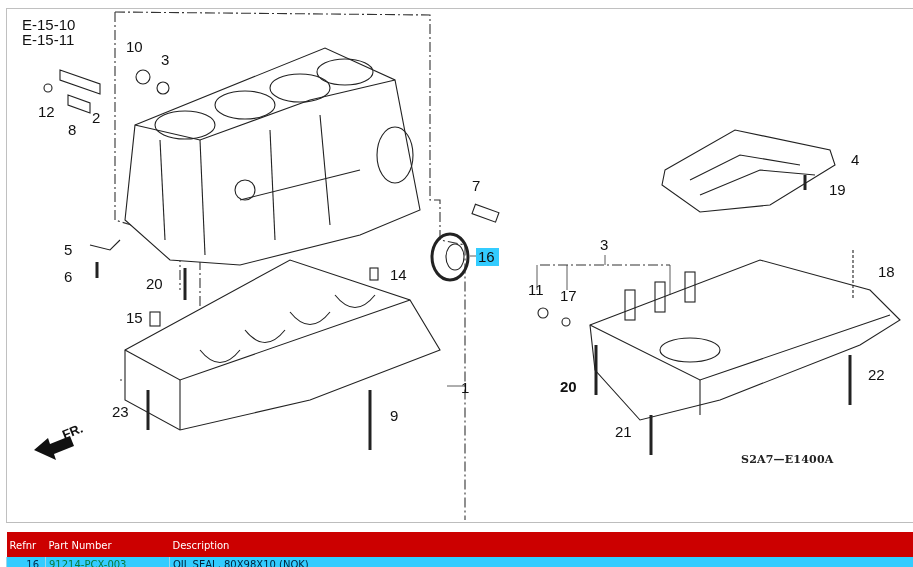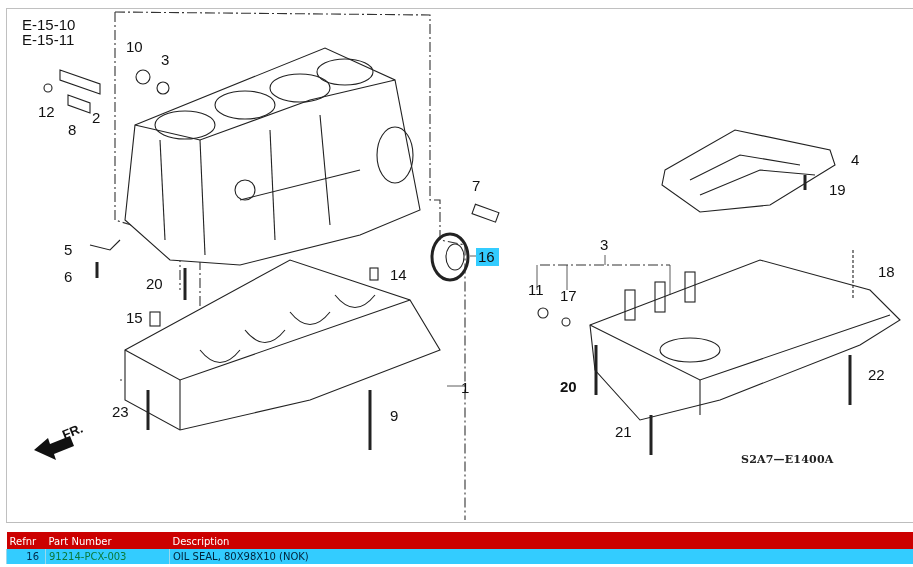--- a/index.html
+++ b/index.html
@@ -5,21 +5,21 @@
   html, body { margin: 0; padding: 0; background: #ffffff; }
   body { width: 913px; height: 567px; position: relative; overflow: hidden; font-family: "DejaVu Sans", sans-serif; }
   .diagram-panel { position: absolute; left: 6px; top: 8px; width: 907px; height: 515px; border-top: 1px solid #c0c0c0; border-left: 1px solid #c0c0c0; border-bottom: 1px solid #bdbdbd; background: #fff; box-sizing: border-box; }
   svg.art { position: absolute; left: 0; top: 0; width: 913px; height: 525px; }
   .callout { position: absolute; font-family: "Liberation Sans", sans-serif; font-size: 15px; color: #111; line-height: 1; }
   .callout.hl { background: #33ccff; padding: 1px 4px 2px 2px; }
   .ref-head { position: absolute; font-family: "Liberation Sans", sans-serif; font-weight: normal; font-size: 15px; color: #111; line-height: 15px; }
   .code-label { position: absolute; left: 727px; top: 453px; font-family: "DejaVu Serif", serif; font-weight: bold; font-size: 11px; color: #222; letter-spacing: 0.2px; margin-left: 14px; }
   .fr-label { position: absolute; left: 62px; top: 424px; font-family: "Liberation Sans", sans-serif; font-weight: bold; font-size: 13px; transform: rotate(-22deg); color: #111; }
   table.parts { position: absolute; left: 6px; top: 532px; width: 907px; border-collapse: collapse; font-family: "DejaVu Sans", sans-serif; font-size: 10px; }
-  table.parts th { background: #cc0000; color: #ffffff; font-weight: normal; text-align: left; height: 16px; padding: 0 3px; border-top: 1px solid #cc0000; }
+  table.parts th { background: #cc0000; color: #ffffff; font-weight: normal; text-align: left; height: 24px; padding: 0 3px; border-top: 1px solid #cc0000; }
   table.parts td { background: #33ccff; height: 15px; padding: 0 3px; border-left: 1px solid #9ad8ec; color: #00233a; }
   table.parts td.num { text-align: right; padding-right: 6px; color: #002a4a; }
   table.parts td.pn { color: #0a7a3a; }
 </style>
 </head>
 <body>
 
 <div class="diagram-panel"></div>
 
 <svg class="art" viewBox="0 0 913 525" fill="none" stroke="#222" stroke-width="1.1">

